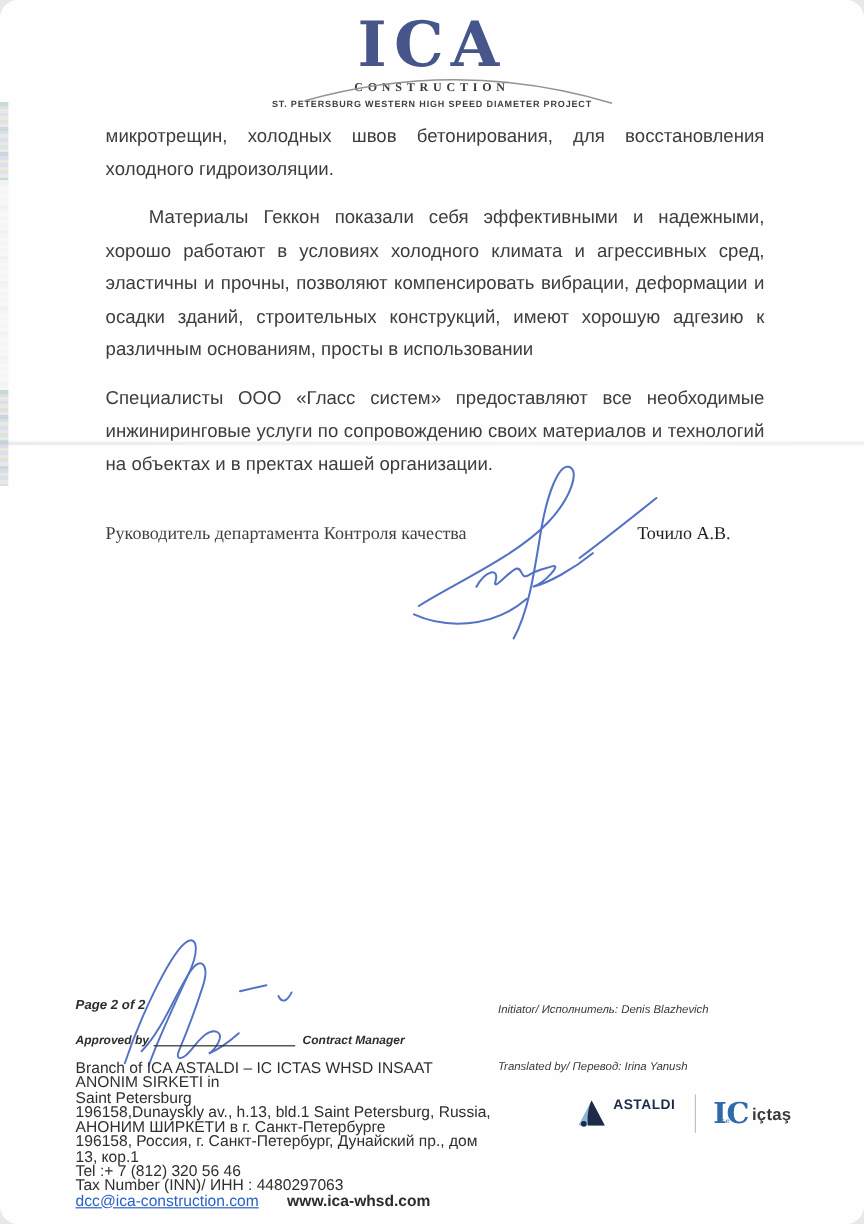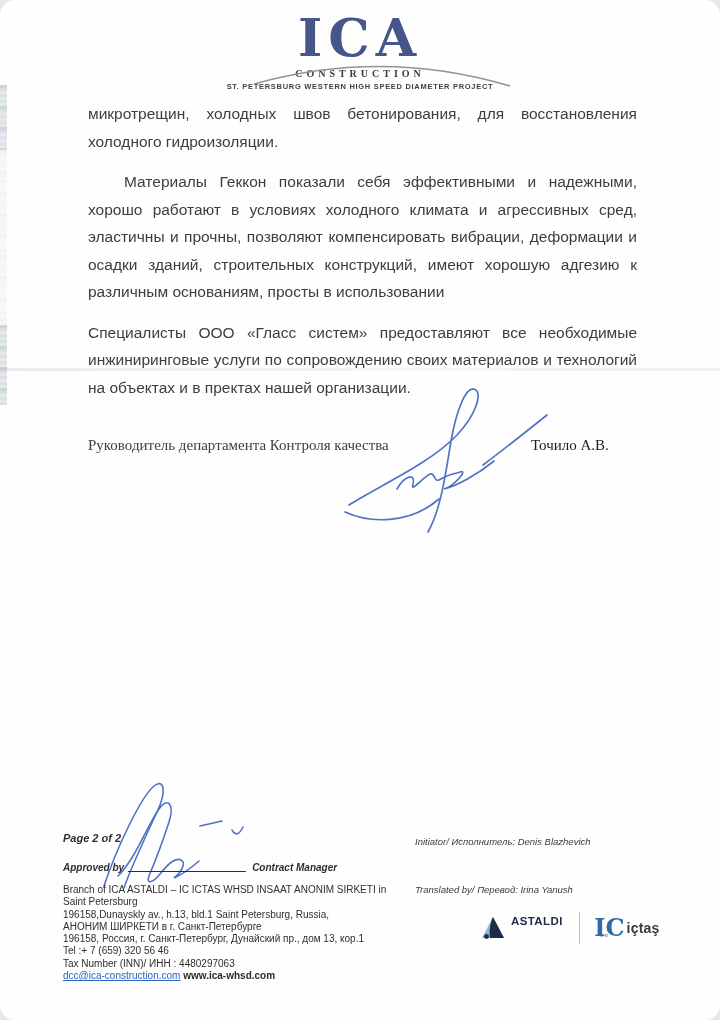--- a/index.html
+++ b/index.html
@@ -86,24 +86,24 @@
     border-bottom:1.3px solid #2e2e2e;margin:0 6px 1px 4px;
   }
   .initiator-row,.translated-row{
     position:absolute;left:415px;
     font-size:9.5px;font-style:italic;color:#3a3a3a;
   }
   .initiator-row{top:836px;}
   .translated-row{top:884px;}
   .address{
     position:absolute;left:63px;top:884px;
-    font-size:10px;line-height:12.3px;color:#2f2f2f;width:350px;
+    font-size:13px;line-height:12.3px;color:#2f2f2f;width:350px;
   }
   .address .email{color:#2a62c5;text-decoration:underline;cursor:pointer;}
-  .address .website{font-weight:bold;color:#2b2b2b;margin-left:0;}
+  .address .website{font-weight:bold;color:#2b2b2b;margin-left:20px;}
   
   .logos{
     position:absolute;left:480px;top:905px;width:200px;height:45px;
     display:flex;align-items:center;
   }
   .astaldi{display:flex;align-items:flex-start;}
   .astaldi-label{
     margin-left:5px;font-size:11.5px;font-weight:bold;color:#1d2b49;letter-spacing:.4px;
   }
   .logo-divider{width:1.5px;height:32px;background:#b9c2cc;margin:0 14px 0 16px;}
@@ -185,21 +185,21 @@
     <span>Translated by/ Перевод:</span>
     <span>Irina Yanush</span>
   </div>
 
   <div class="address">
     <div>Branch of ICA ASTALDI – IC ICTAS WHSD INSAAT ANONIM SIRKETI in</div>
     <div>Saint Petersburg</div>
     <div>196158,Dunayskly av., h.13, bld.1 Saint Petersburg, Russia,</div>
     <div>АНОНИМ ШИРКЕТИ в г. Санкт-Петербурге</div>
     <div>196158, Россия, г. Санкт-Петербург, Дунайский пр., дом 13, кор.1</div>
-    <div>Tel :+ 7 (659) 320 56 46</div>
+    <div>Tel :+ 7 (812) 320 56 46</div>
     <div>Tax Number (INN)/ ИНН : 4480297063</div>
     <div>
       <span class="email">dcc@ica-construction.com</span>
       <span class="website">www.ica-whsd.com</span>
     </div>
   </div>
 
   <div class="logos">
     <div class="astaldi">
       <svg width="26" height="26" viewBox="0 0 26 26">

